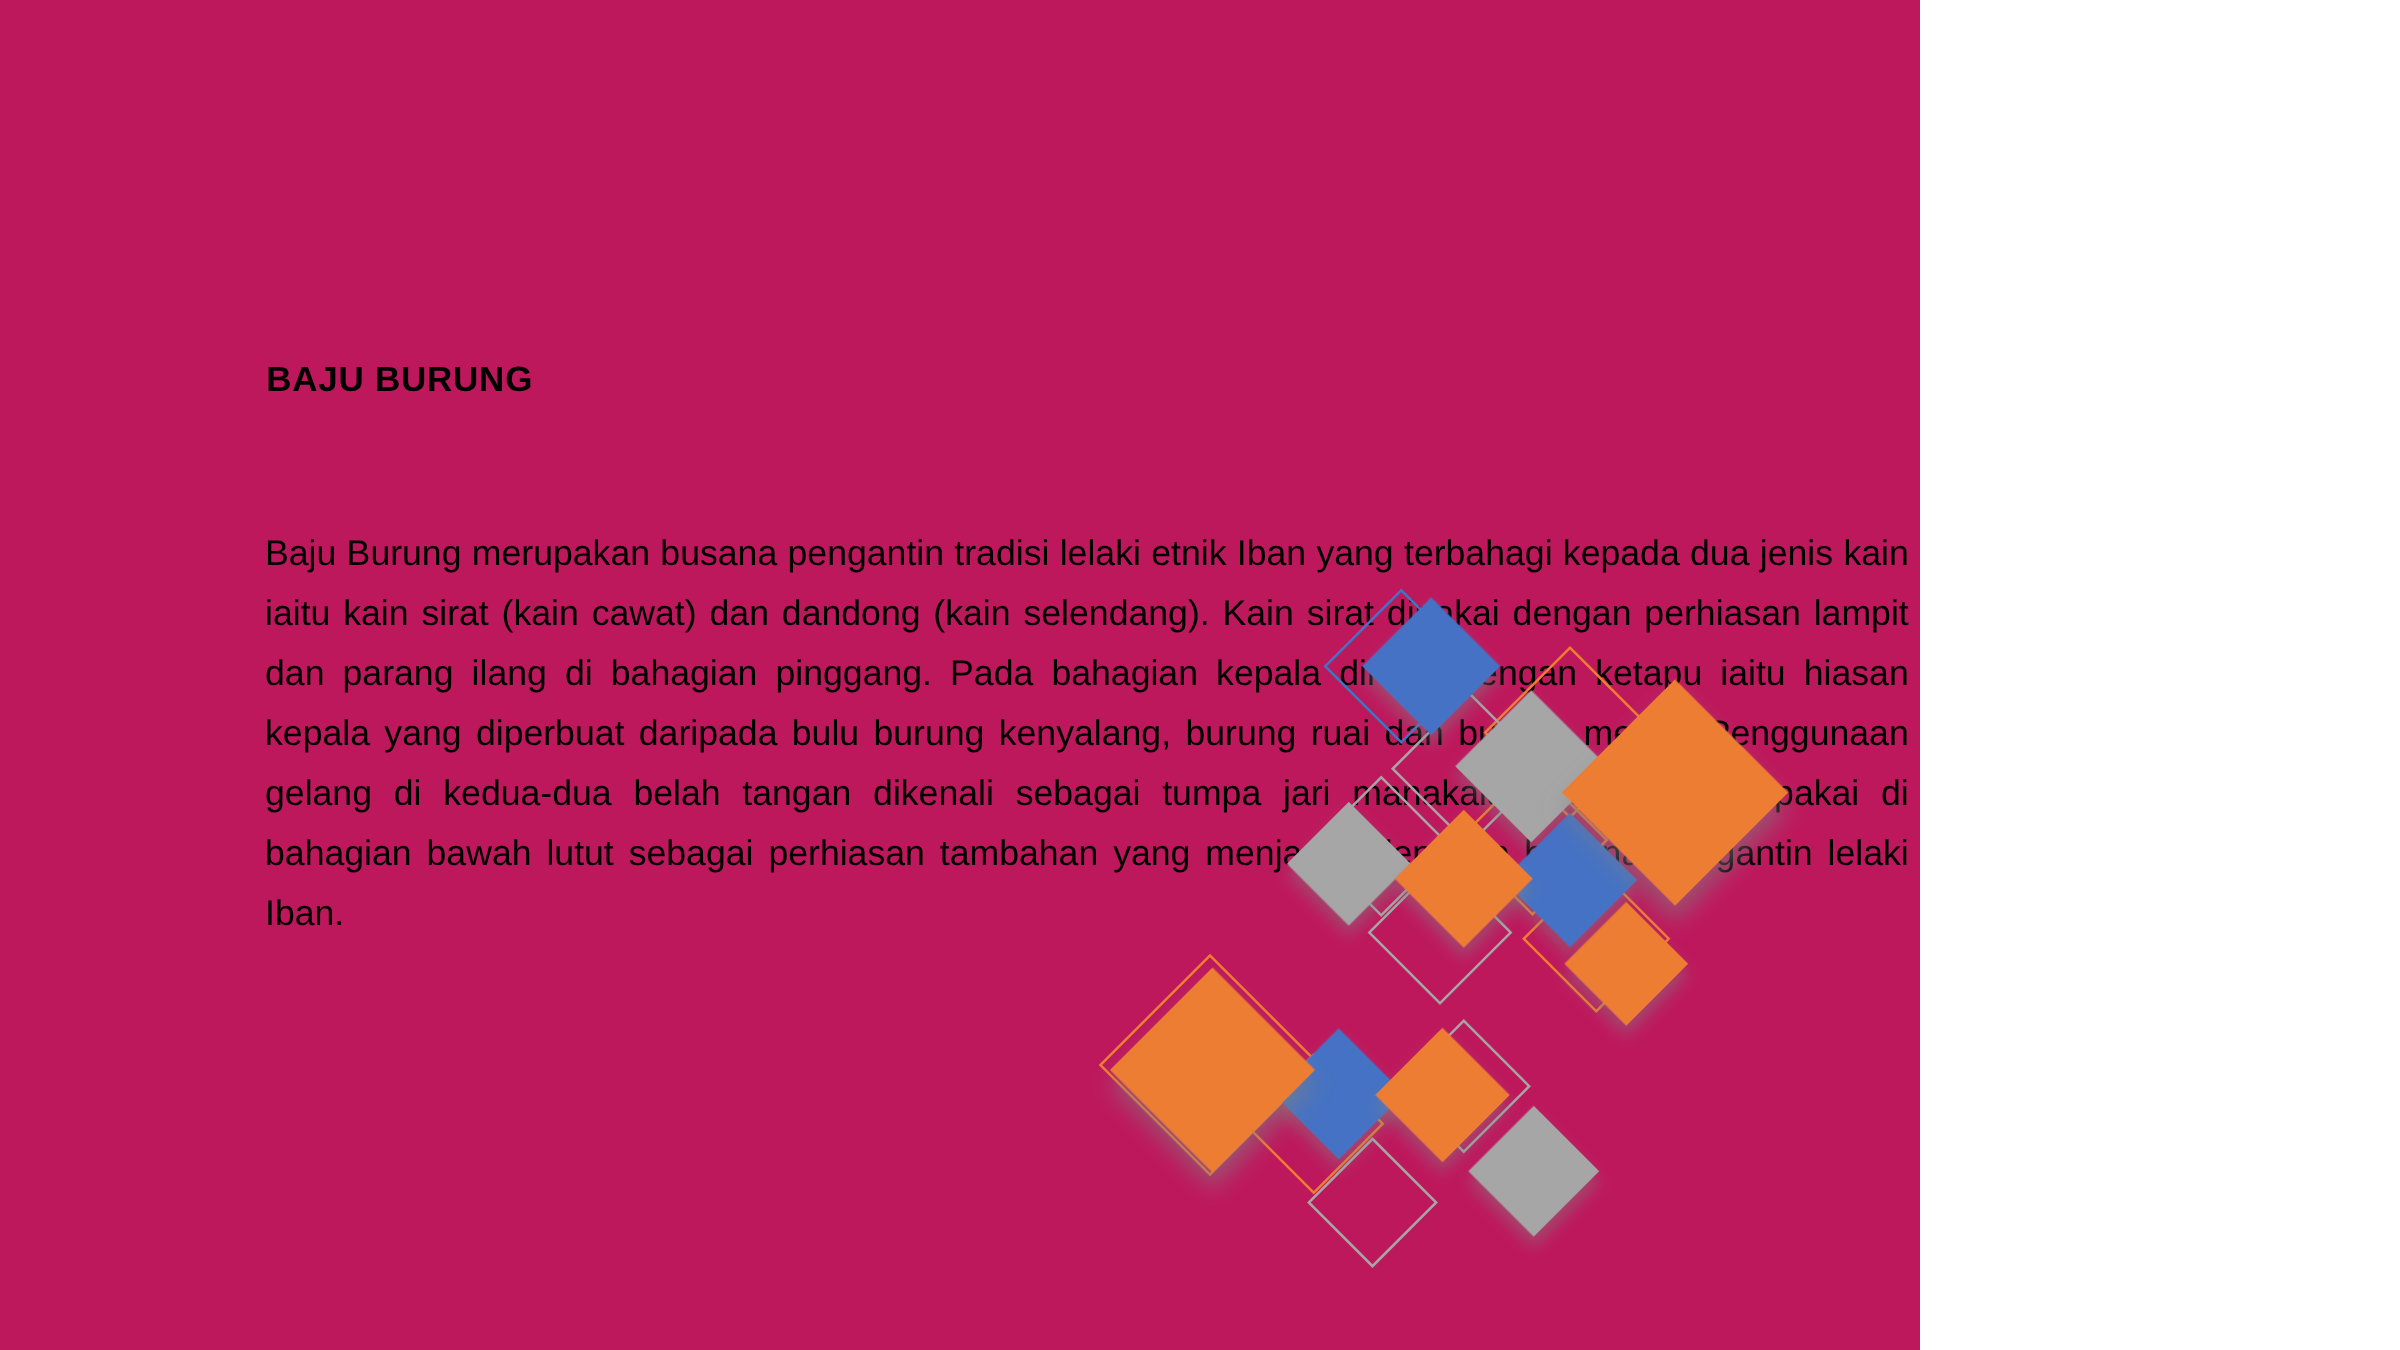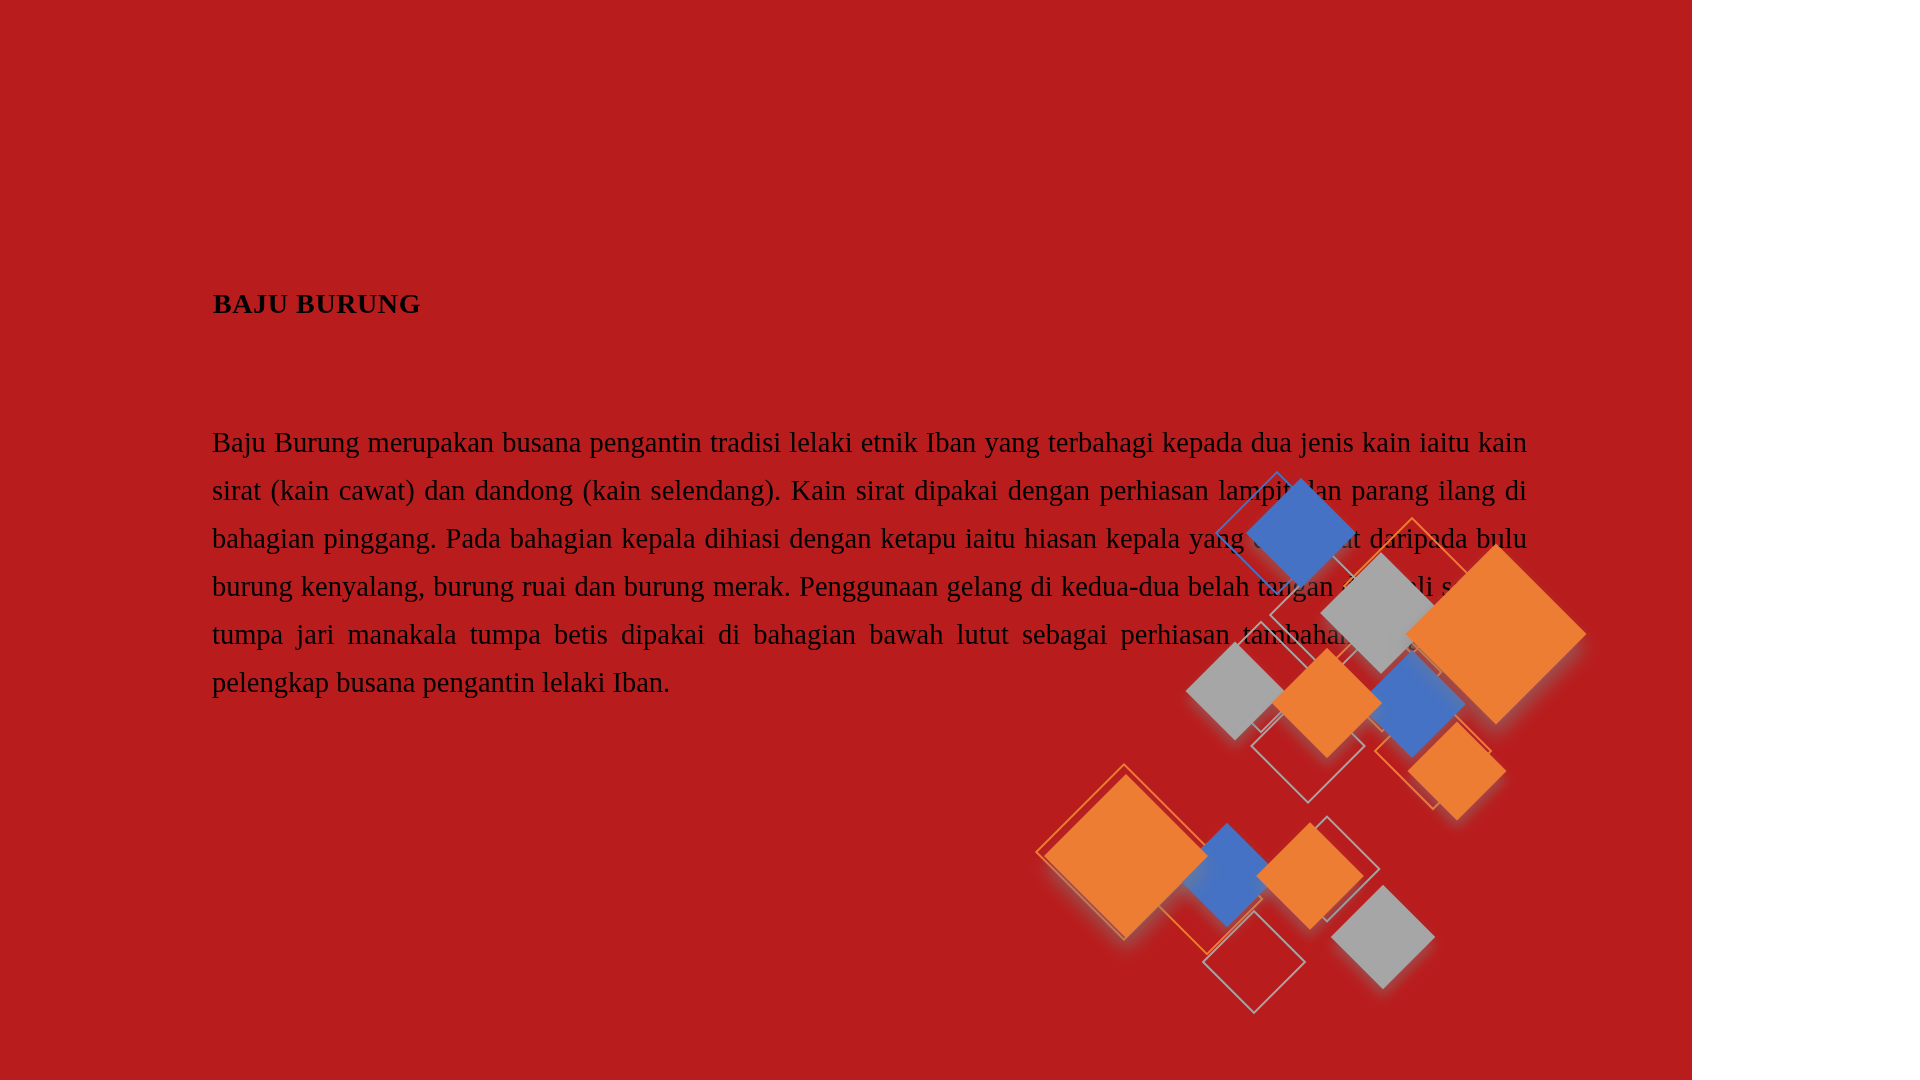--- a/index.html
+++ b/index.html
@@ -12,25 +12,24 @@
     height: 1080px;
     font-family: "Liberation Sans", sans-serif;
     overflow: hidden;
     position: relative;
   }
 
   .slide {
     position: absolute;
     left: 0;
     top: 0;
-    width: 1692px;
+    width: 1536px;
     height: 1080px;
-    background: #b91c1c;
+    background: #be185d;
     overflow: hidden;
-    font-family: Liberation Serif, serif;
   }
 
   .slide-title {
     position: absolute;
     left: 213px;
     top: 268px;
     width: 1400px;
     font-size: 28px;
     font-weight: bold;
     letter-spacing: 0.6px;

